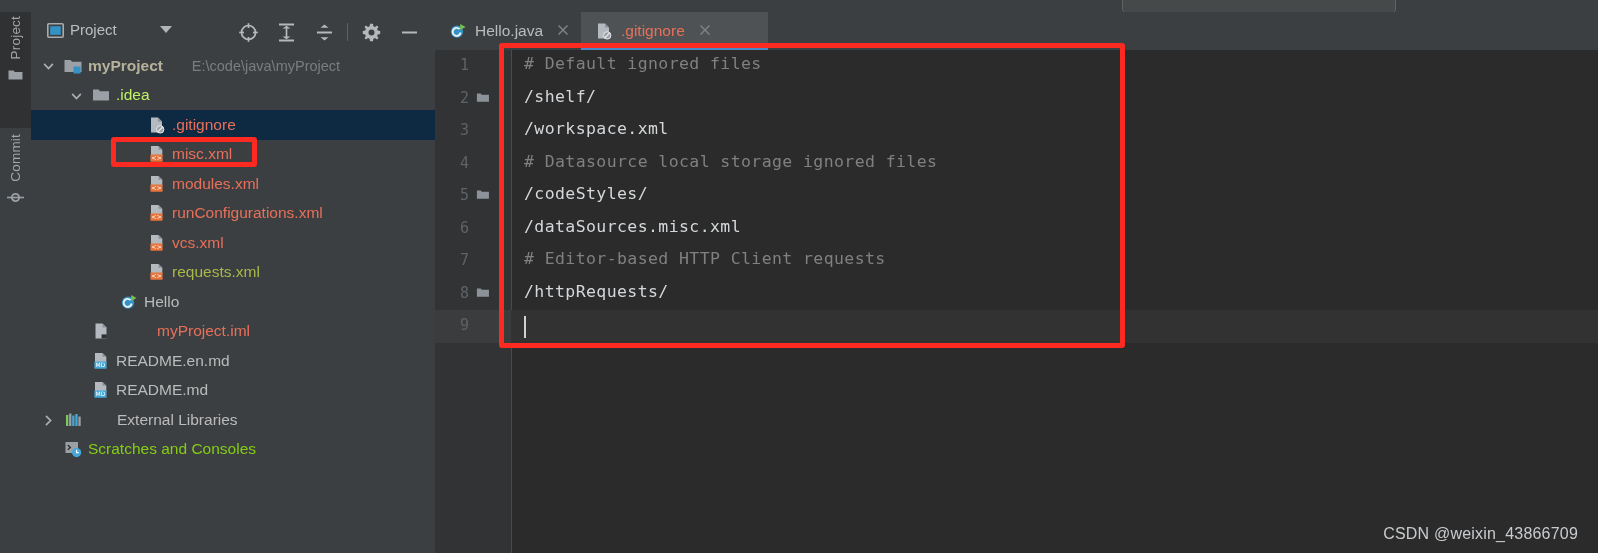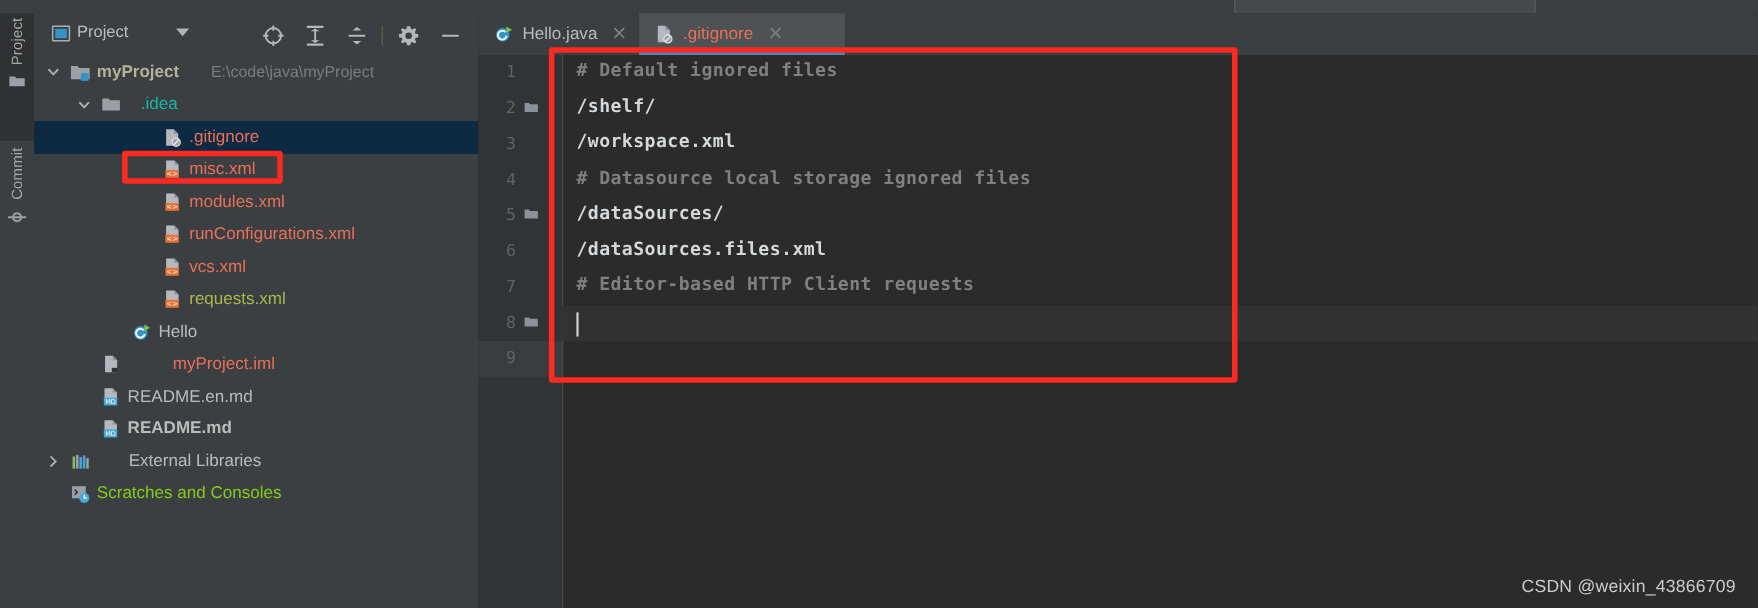--- a/index.html
+++ b/index.html
@@ -54,21 +54,21 @@
   .tab-label{font-size:15.5px;}
   .tab-x{font-size:17px;color:#7e8183;line-height:1;padding-left:4px;}
 
   .code-wrap{position:absolute;left:0;top:38px;width:1163px;height:503px;background:#2b2b2b;}
   .gutter{position:absolute;left:0;top:0;width:76px;height:503px;background:#313335;}
   .gline{position:relative;height:32.5px;}
   .gline .num{position:absolute;right:42px;top:6px;font-family:"DejaVu Sans Mono",monospace;
     font-size:15px;color:#606366;}
   .gline .fold{position:absolute;left:40px;top:9px;}
   .gline.current{background:#3a3c3e;}
-  .code{position:absolute;left:76px;top:0;right:0;height:503px;font-weight:bold;}
+  .code{position:absolute;left:76px;top:0;right:0;height:503px;}
   .cline{height:32.5px;position:relative;}
   .cline.current{background:#323232;}
   .ctext{position:absolute;left:13px;top:4px;font-family:"DejaVu Sans Mono",monospace;
     font-size:16.5px;letter-spacing:.4px;white-space:pre;}
   .c-comment{color:#808080;}
   .c-path{color:#d5d8da;}
   .caret{position:absolute;left:13px;top:6px;width:2px;height:22px;background:#cfd2d4;}
   .vline{position:absolute;left:76px;top:0;width:1px;height:503px;background:#4a4a4a;}
 
   
@@ -175,21 +175,21 @@
         </div>
         <div class="row">
           <span class="chev" style="left: 39px; top: 8px;"><svg width="13" height="13" viewBox="0 0 13 13">
               <path d="M2.6 4.4 L6.5 8.6 L10.4 4.4" fill="none" stroke="#a9aeb1" stroke-width="1.7" stroke-linecap="round"></path>
             </svg></span>
           <span class="ico" style="left: 61px; top: 5.5px;">
             <svg width="18" height="18" viewBox="0 0 18 18">
               <path d="M1 3.5h5.6l1.4 1.7H17V14.5H1z" fill="#9aa0a6"></path>
             </svg>
           </span>
-          <span class="lbl" style="left: 97px; color: #14b8a6;">.idea</span>
+          <span class="lbl" style="left: 85px; color: #bef264;">.idea</span>
         </div>
         <div class="row selected">
           <span class="ico" style="left: 117px; top: 5.5px;">
             <svg width="18" height="18" viewBox="0 0 18 18">
               <path d="M3 1.5h7l4 4v11H3z" fill="#b3b9be"></path>
               <path d="M10 1.5l4 4h-4z" fill="#8b9298"></path>
               <circle cx="12.2" cy="13.4" r="3.7" fill="#9aa0a6" stroke="#e8eaec" stroke-width="1"></circle>
               <line x1="9.9" y1="15.7" x2="14.5" y2="11.1" stroke="#e8eaec" stroke-width="1.3"></line>
             </svg>
           </span>
@@ -283,21 +283,21 @@
         </div>
         <div class="row">
           <span class="ico" style="left: 61px; top: 5.5px;">
             <svg width="18" height="18" viewBox="0 0 18 18">
               <path d="M3 1h7.5l3.8 3.8V11H3z" fill="#b3b9be"></path>
               <path d="M10.5 1l3.8 3.8h-3.8z" fill="#8b9298"></path>
               <rect x="2.4" y="9.5" width="12.2" height="7.2" rx="0.6" fill="#45a8d8"></rect>
               <text x="8.5" y="15.4" font-family="DejaVu Sans, sans-serif" font-size="6" fill="#ffffff" text-anchor="middle">MD</text>
             </svg>
           </span>
-          <span class="lbl" style="left: 85px; color: rgb(187, 187, 187); font-weight: bold;">README.md</span>
+          <span class="lbl" style="left: 85px; color: rgb(187, 187, 187);">README.md</span>
         </div>
         <div class="row">
           <span class="chev" style="left: 11px; top: 8px;"><svg width="13" height="13" viewBox="0 0 13 13">
               <path d="M4.4 2.4 L8.6 6.5 L4.4 10.6" fill="none" stroke="#a9aeb1" stroke-width="1.7" stroke-linecap="round"></path>
             </svg></span>
           <span class="ico" style="left: 33px; top: 5.5px;">
             <svg width="18" height="18" viewBox="0 0 18 18">
               <rect x="2" y="4" width="2.3" height="11" fill="#7ec463"></rect>
               <rect x="5.1" y="2.5" width="2.3" height="12.5" fill="#9aa0a6"></rect>
               <rect x="8.2" y="4.5" width="2.3" height="10.5" fill="#45a8d8"></rect>
@@ -401,27 +401,30 @@
           <div class="cline">
             <span class="ctext c-path">/shelf/</span>
           </div>
           <div class="cline">
             <span class="ctext c-path">/workspace.xml</span>
           </div>
           <div class="cline">
             <span class="ctext c-comment"># Datasource local storage ignored files</span>
           </div>
           <div class="cline">
-            <span class="ctext c-path">/dataSources/</span>
-          </div>
-          <div class="cline">
-            <span class="ctext c-path">/dataSources.files.xml</span>
+            <span class="ctext c-path">/codeStyles/</span>
+          </div>
+          <div class="cline">
+            <span class="ctext c-path">/dataSources.misc.xml</span>
           </div>
           <div class="cline">
             <span class="ctext c-comment"># Editor-based HTTP Client requests</span>
+          </div>
+          <div class="cline">
+            <span class="ctext c-path">/httpRequests/</span>
           </div>
           <div class="cline current">
             <span class="ctext c-path"></span>
             <span class="caret"></span>
           </div>
         </div>
     </div>
   </div>
 
   <div class="annot" id="annot-0" style="left: 111px; top: 137px; width: 146px; height: 30px; border-color: rgb(252, 42, 32);"></div>

